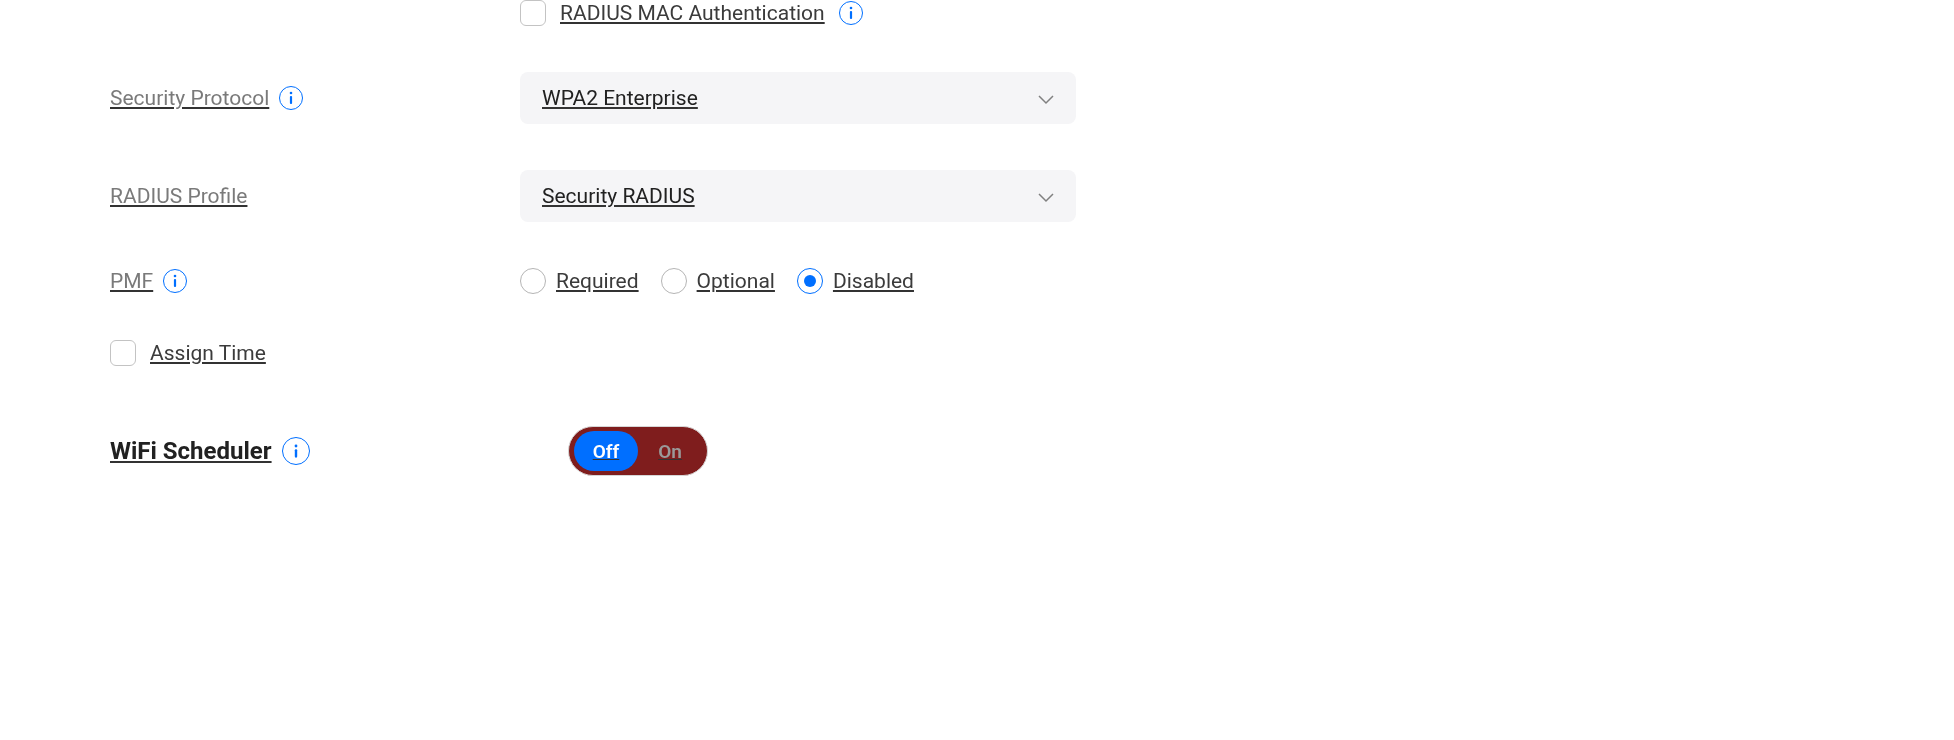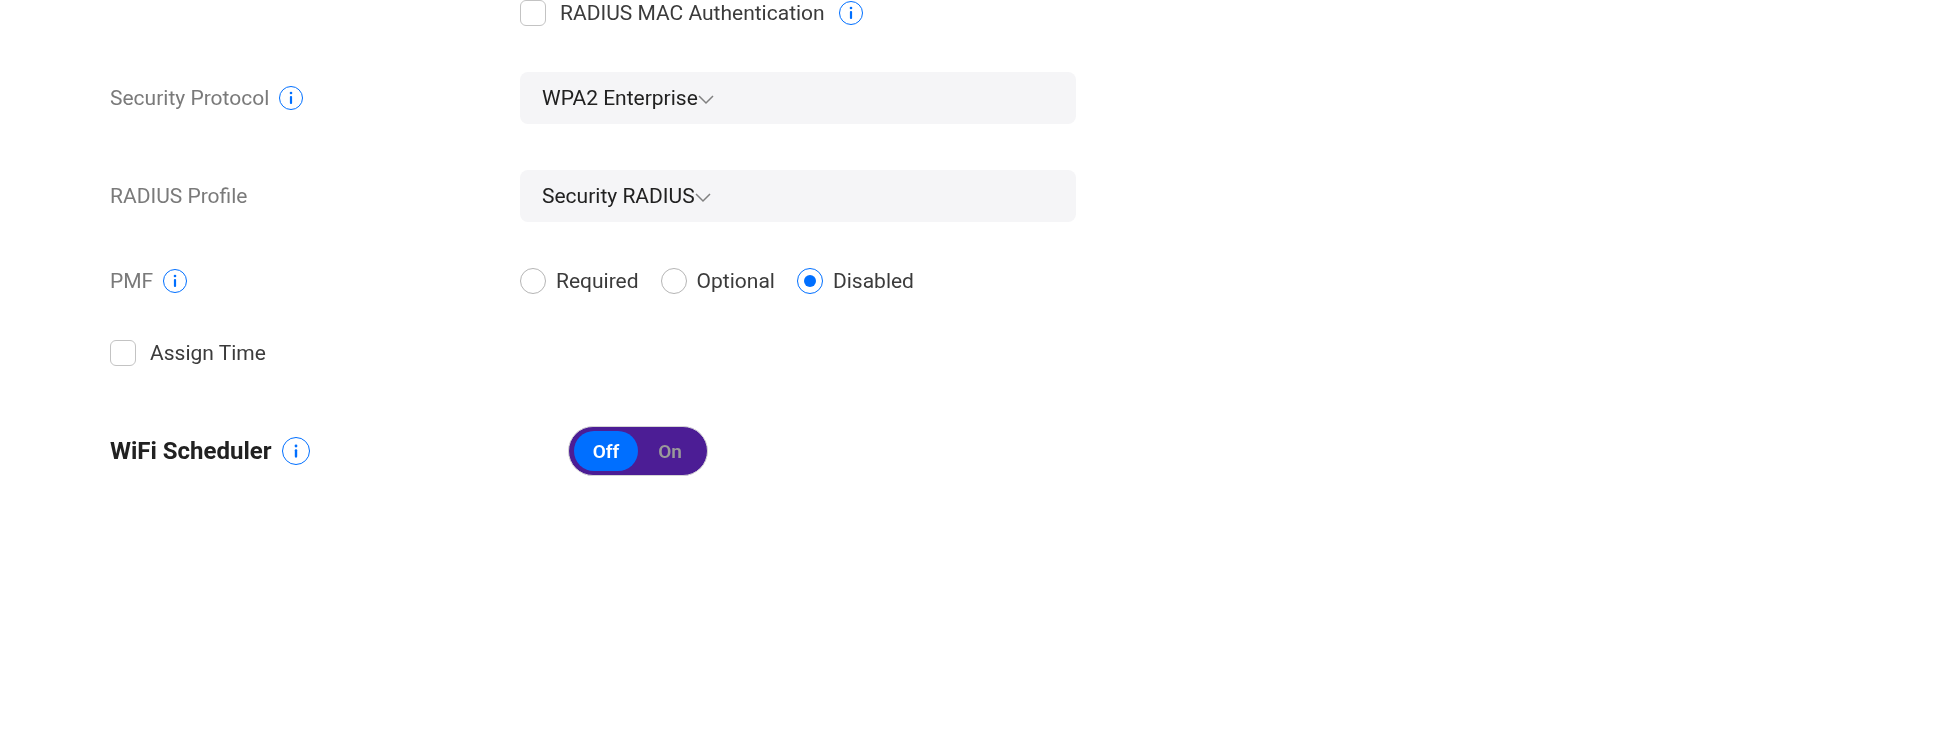--- a/index.html
+++ b/index.html
@@ -10,20 +10,21 @@
     body {
       font-family: -apple-system, BlinkMacSystemFont, "Segoe UI", Roboto, Helvetica, Arial, sans-serif;
       background: #ffffff;
       font-size: 21px;
       color: #333;
     }
     .container {
       width: 1694px;
       padding-left: 110px;
       padding-top: 0px;
+      text-decoration: underline;
     }
     .form-row {
       display: flex;
       align-items: center;
       margin-bottom: 46px;
     }
     .form-row.top {
       margin-bottom: 46px;
       padding-top: 0;
     }
@@ -76,21 +77,21 @@
       color: #3b3b3b;
       font-size: 21px;
     }
     .select {
       width: 556px;
       height: 52px;
       background: #f5f5f7;
       border-radius: 8px;
       display: flex;
       align-items: center;
-      justify-content: flex-start;
+      justify-content: space-between;
       padding: 0 22px;
       cursor: pointer;
     }
     .select-value {
       color: #212121;
       font-size: 21px;
     }
     .chevron-down {
       color: #808080;
     }
@@ -128,21 +129,21 @@
       color: #3b3b3b;
       font-size: 21px;
     }
     .toggle-group {
       display: inline-flex;
       align-items: center;
       height: 50px;
       border: 1px solid #d6d6d6;
       border-radius: 25px;
       padding: 5px;
-      background: #4c1d95;
+      background: #7f1d1d;
       text-align: center;
     }
     .toggle-btn {
       min-width: 64px;
       height: 40px;
       border-radius: 20px;
       display: inline-flex;
       align-items: center;
       justify-content: center;
       font-size: 19px;

